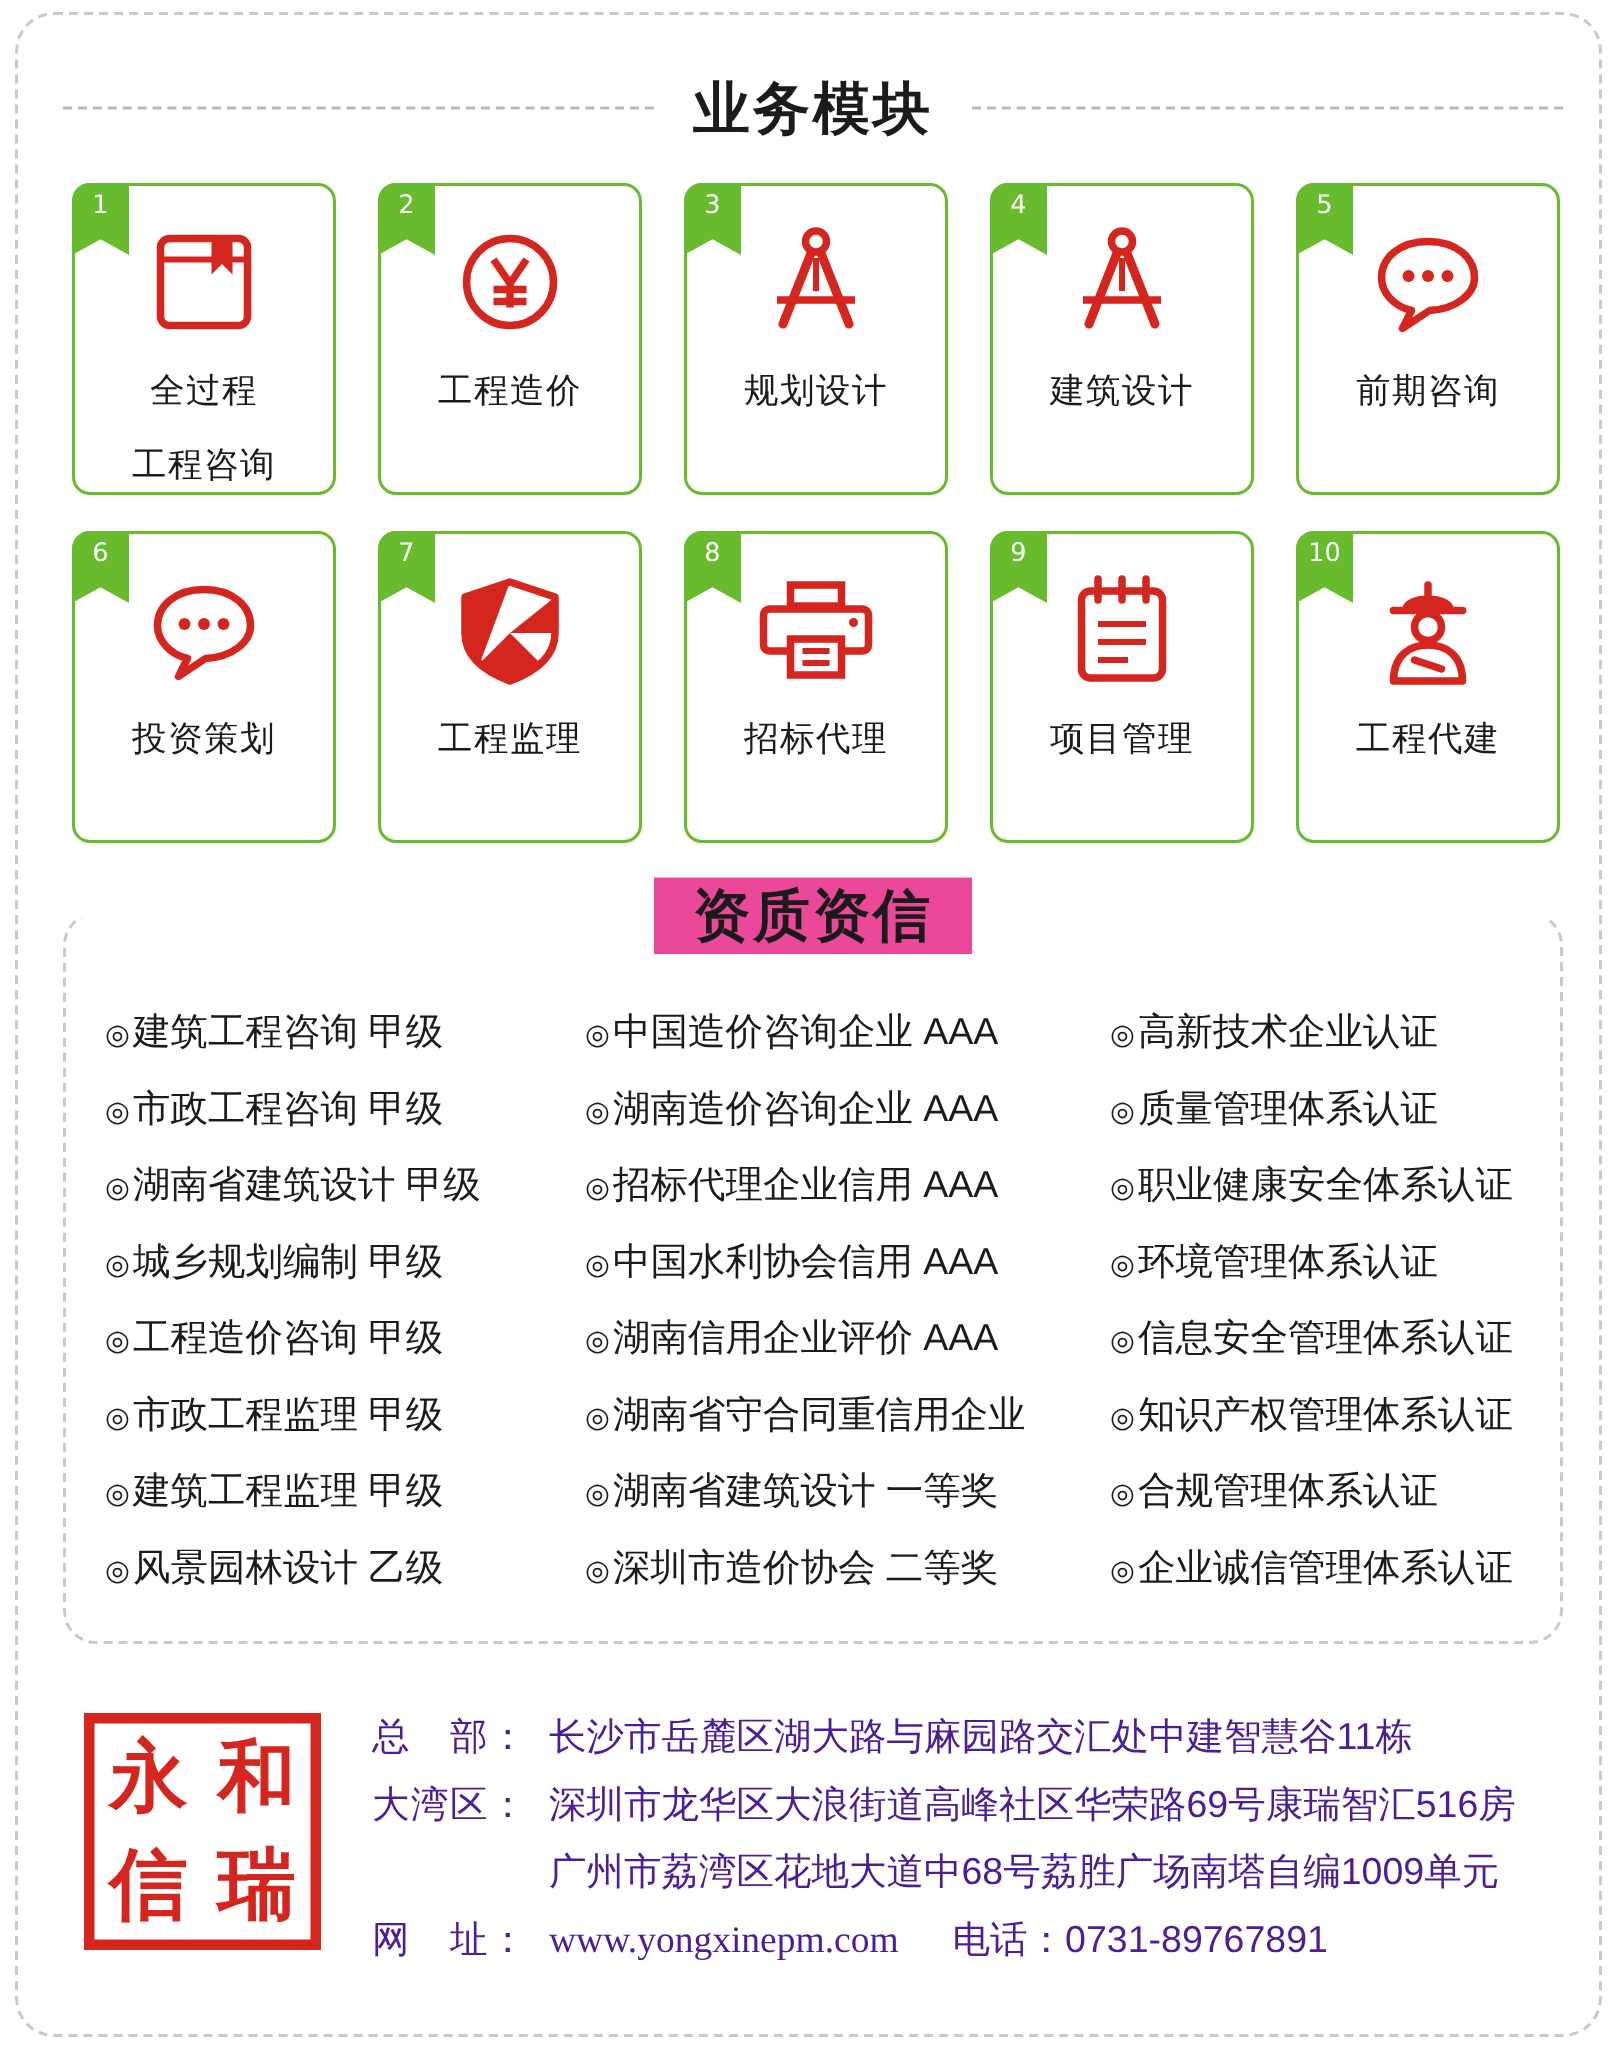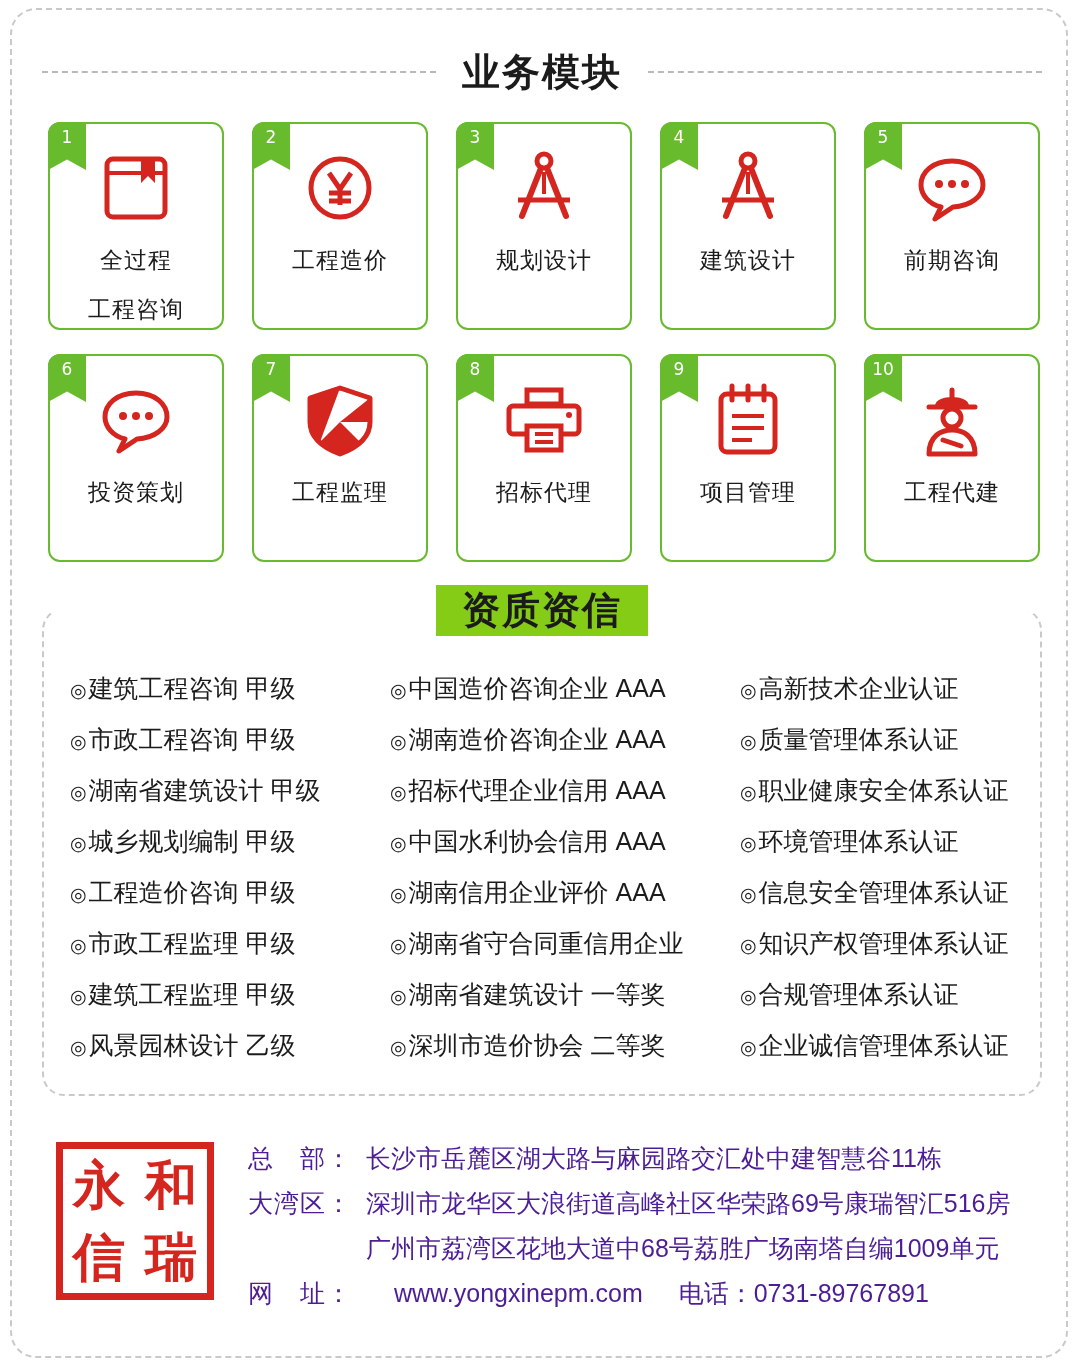--- a/index.html
+++ b/index.html
@@ -128,21 +128,21 @@
     flex: 1 1 auto;
     height: 0;
     border-top: 4px solid #ffffff;
   }
   .qual-title {
     font-size: 38px;
     font-weight: bold;
     letter-spacing: 2px;
     color: #1b1b1b;
     padding: 0 26px;
-    background: #84cc16;
+    background: #ec4899;
     white-space: nowrap;
   }
   .qual-cols {
     position: absolute;
     left: 26px;
     top: 54px;
     right: 18px;
     display: grid;
     grid-template-columns: 320px 350px auto;
   }
@@ -200,21 +200,21 @@
     color: #4c1d95;
     white-space: nowrap;
   }
   .contact-label {
     width: 118px;
     flex: 0 0 auto;
     letter-spacing: 1px;
   }
   .contact-value { letter-spacing: 0px; }
   .contact-extra { margin-left: 36px; }
-  .url { font-family: Liberation Sans, sans-serif; margin-left: 28px; }
+  .url { font-family: Liberation Serif, serif; }
 </style>
 </head>
 <body>
 
 <div class="page">
 
   <div class="section-modules">
     <div class="section-head">
       <div class="dash-line"></div>
       <div class="section-title">业务模块</div>

